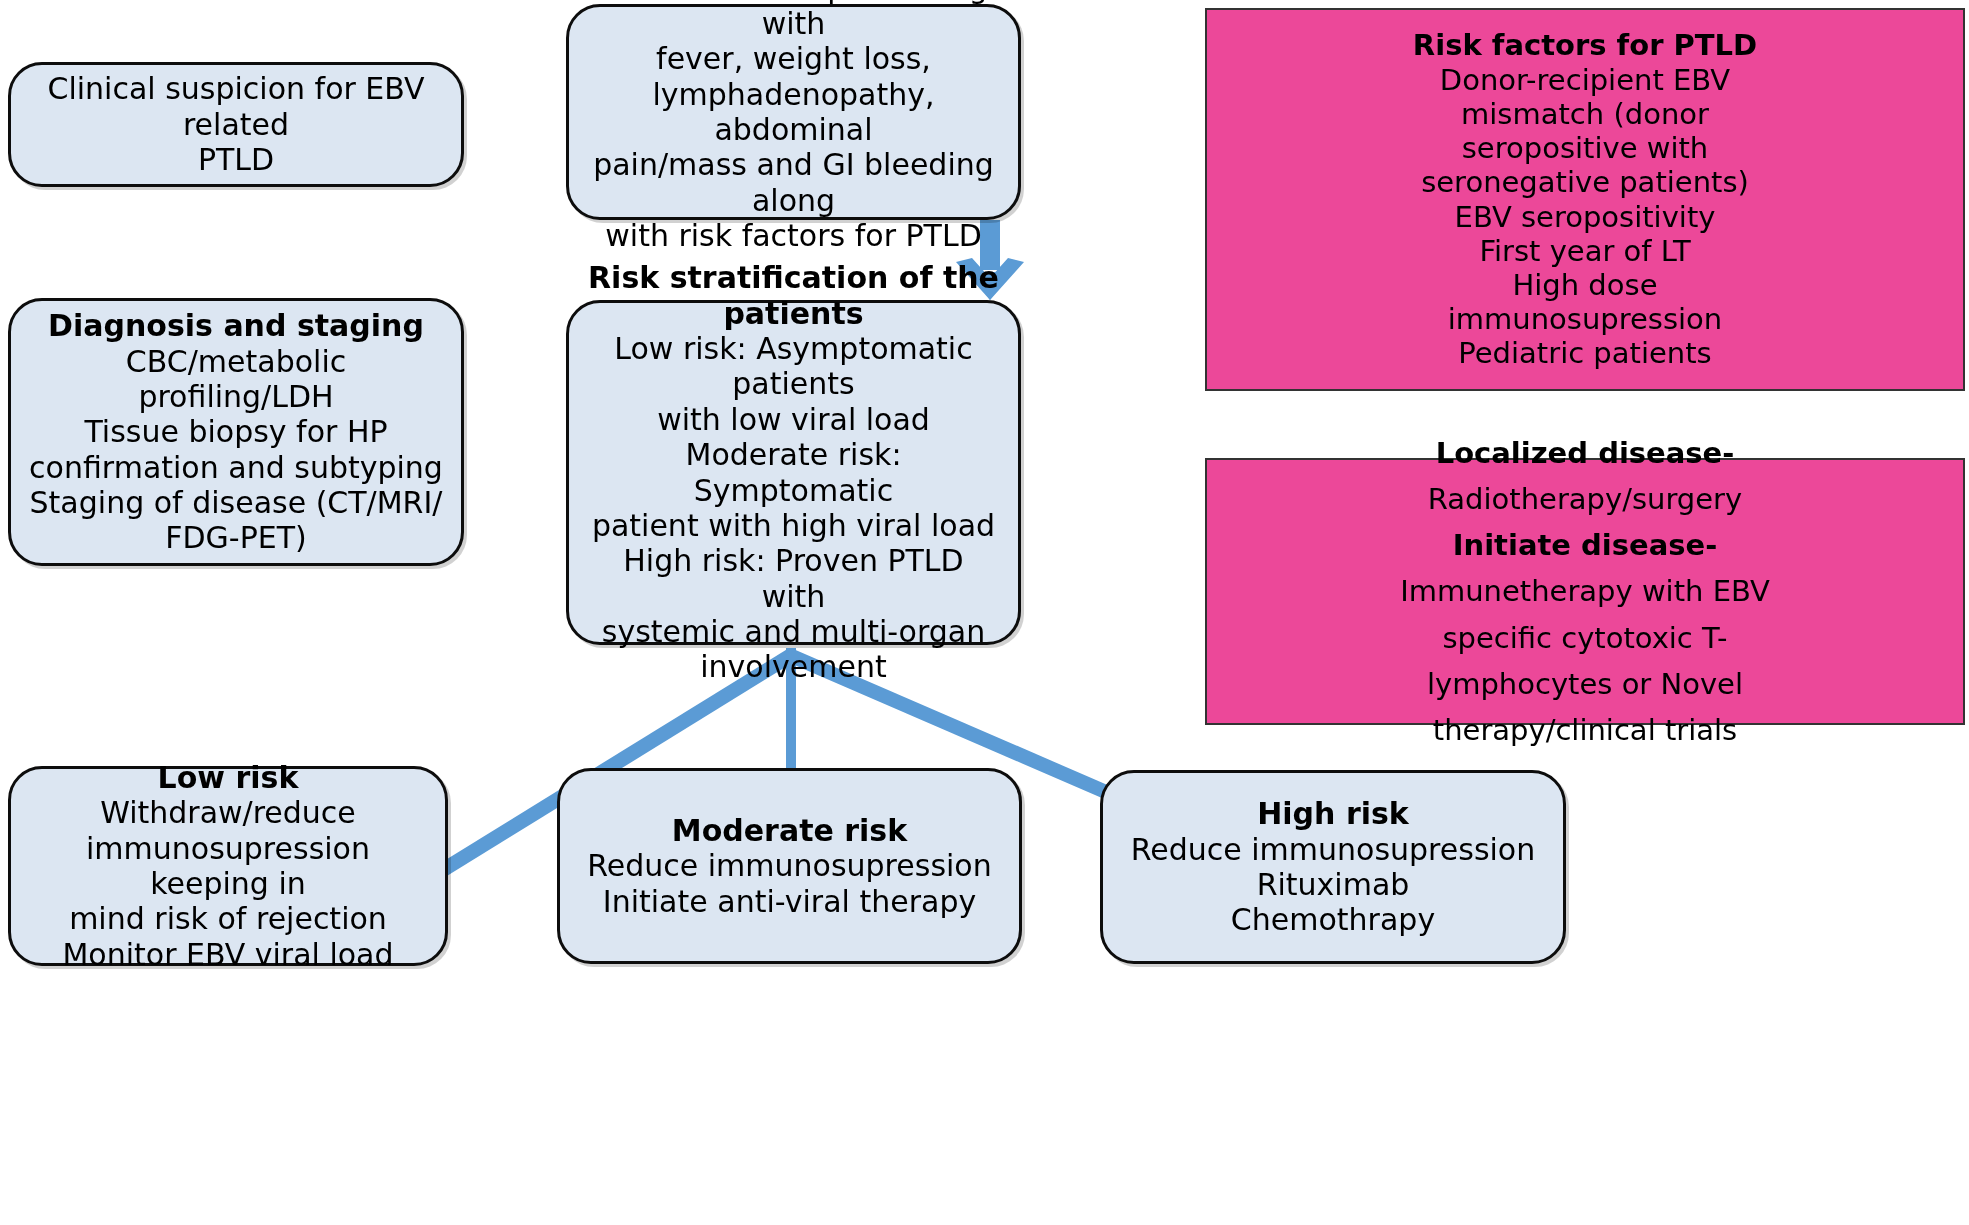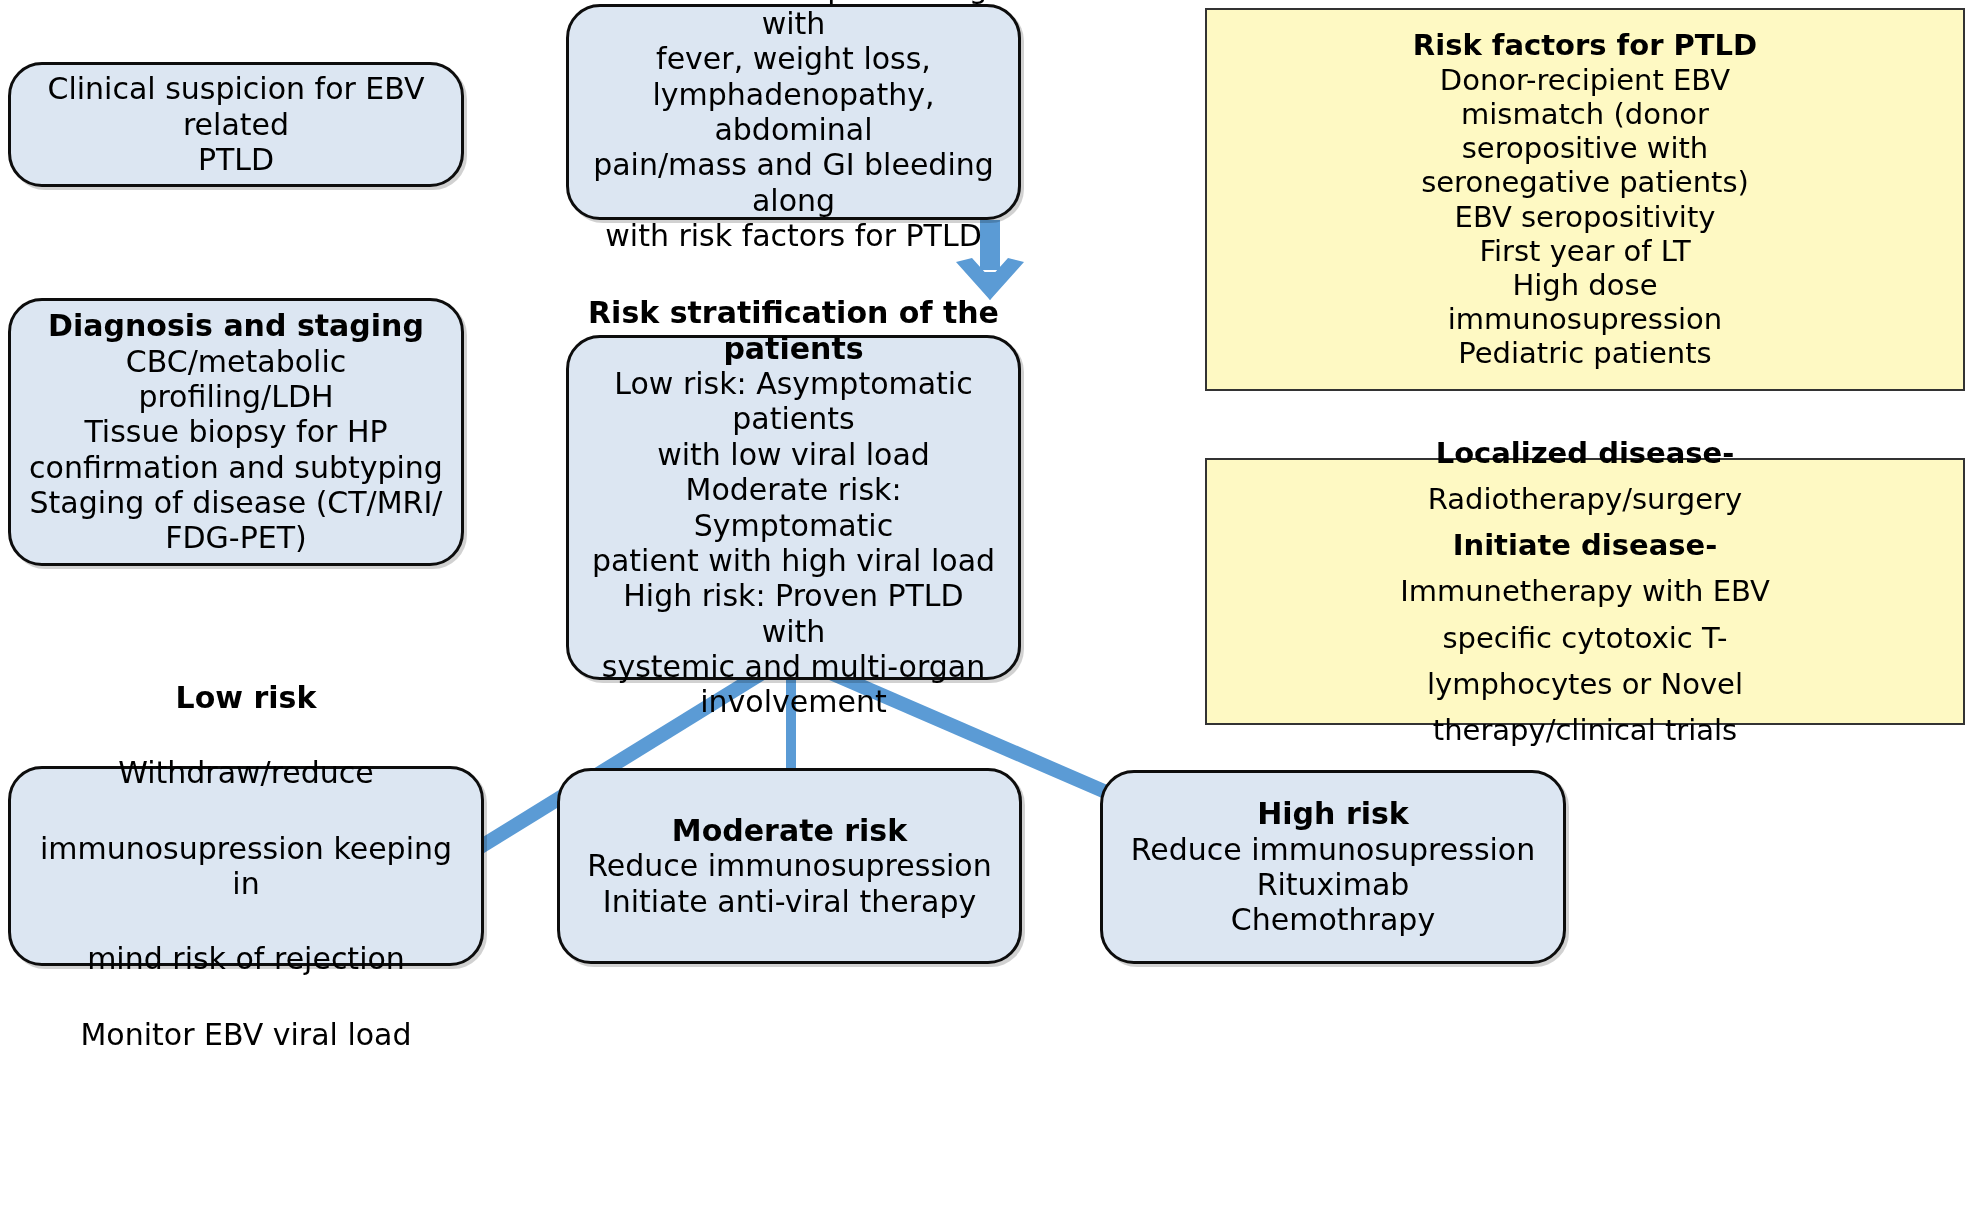--- a/index.html
+++ b/index.html
@@ -34,21 +34,21 @@
     flex-direction: column;
     justify-content: center;
   }
   .blue-box {
     background: #dce6f2;
     border: 3px solid #0d0d0d;
     border-radius: 34px;
     box-shadow: 3px 3px 0 rgba(0,0,0,0.18);
   }
   .yellow-box {
-    background: #fef9c3;
+    background: #ec4899;
     border: 2px solid #333333;
     border-radius: 0;
   }
   .node .line {
     text-align: center;
     font-size: 30px;
     line-height: 1.18;
     color: #000000;
     padding: 0 14px;
     white-space: pre-wrap;
@@ -58,23 +58,23 @@
   }
   .node .line.left {
     text-align: center;
     padding: 0 22px;
   }
   
   #node-clinical-suspicion { left: 8px;    top: 62px;  width: 456px;  height: 125px; }
   #node-patient-presentation { left: 566px; top: 4px;  width: 455px;  height: 216px; }
   #node-risk-factors       { left: 1205px; top: 8px;   width: 760px;  height: 383px; }
   #node-diagnosis-staging  { left: 8px;    top: 298px; width: 456px;  height: 268px; }
-  #node-risk-stratification{ left: 566px;  top: 300px; width: 455px;  height: 345px; margin-top: 35px; }
+  #node-risk-stratification{ left: 566px;  top: 300px; width: 455px;  height: 345px; }
   #node-localized-recurrent{ left: 1205px; top: 458px; width: 760px;  height: 267px; gap: 12px; }
-  #node-low-risk           { left: 8px;    top: 766px; width: 476px;  height: 200px; gap: 40px; }
+  #node-low-risk           { left: 8px;    top: 766px; width: 440px;  height: 200px; }
   #node-moderate-risk      { left: 557px;  top: 768px; width: 465px;  height: 196px; }
   #node-high-risk          { left: 1100px; top: 770px; width: 466px;  height: 194px; }
 
   #node-risk-stratification .line { font-size: 30px; }
   #node-risk-factors .line { font-size: 29px; }
   #node-localized-recurrent .line { font-size: 29px; }
 </style>
 </head>
 <body>
 

